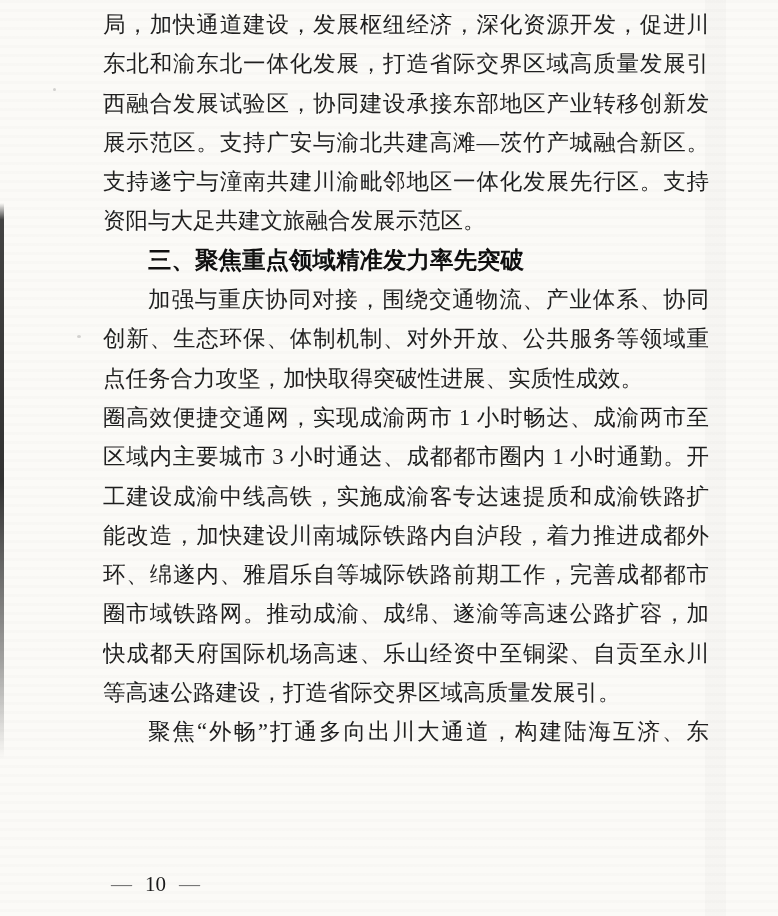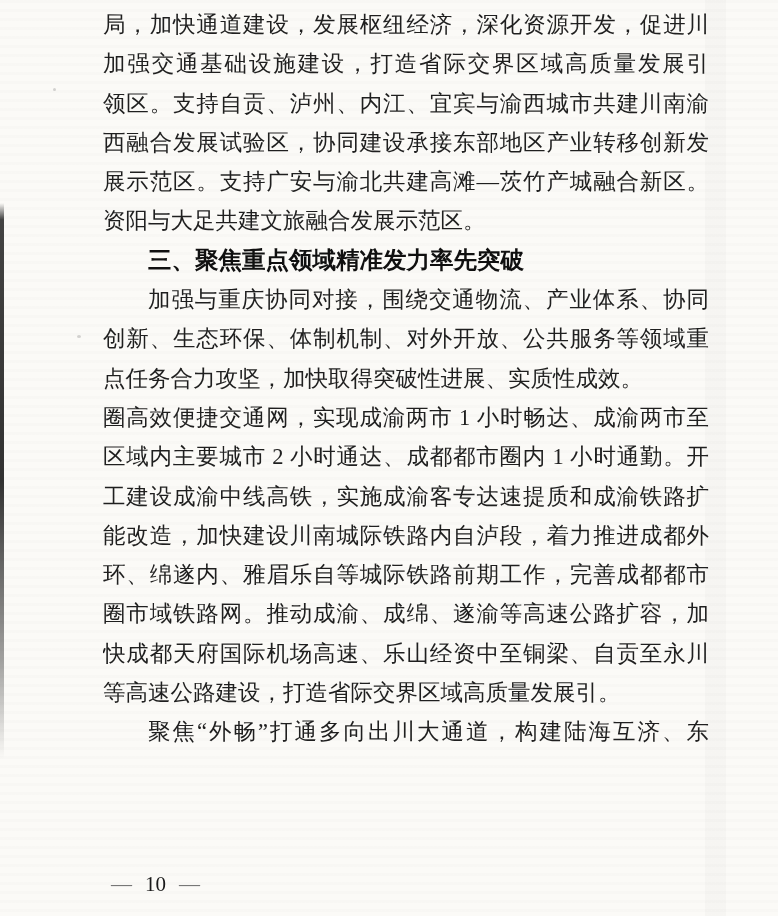--- a/index.html
+++ b/index.html
@@ -56,31 +56,31 @@
 <body>
 
 <div class="page">
 
   <div class="edge-strip"></div>
   <div class="speck s1"></div>
   <div class="speck s2"></div>
 
   <div class="text-block">
     <div class="ln just">局，加快通道建设，发展枢纽经济，深化资源开发，促进川</div>
-    <div class="ln just">加强交通基础设施建设，打造省际交界区域高质量发展引</div>
-    <div class="ln just">领区。支持自贡、泸州、内江、宜宾与渝西城市共建川南渝</div>
+    <div class="ln just">东北和渝东北一体化发展，打造省际交界区域高质量发展引</div>
     <div class="ln just">西融合发展试验区，协同建设承接东部地区产业转移创新发</div>
     <div class="ln just">展示范区。支持广安与渝北共建高滩—茨竹产城融合新区。</div>
+    <div class="ln just">支持遂宁与潼南共建川渝毗邻地区一体化发展先行区。支持</div>
     <div class="ln end">资阳与大足共建文旅融合发展示范区。</div>
     <div class="ln heading ind">三、聚焦重点领域精准发力率先突破</div>
     <div class="ln just ind">加强与重庆协同对接，围绕交通物流、产业体系、协同</div>
     <div class="ln just">创新、生态环保、体制机制、对外开放、公共服务等领域重</div>
     <div class="ln end">点任务合力攻坚，加快取得突破性进展、实质性成效。</div>
     <div class="ln just">圈高效便捷交通网，实现成渝两市 1 小时畅达、成渝两市至</div>
-    <div class="ln just">区域内主要城市 2 小时通达、成都都市圈内 1 小时通勤。开</div>
+    <div class="ln just">区域内主要城市 3 小时通达、成都都市圈内 1 小时通勤。开</div>
     <div class="ln just">工建设成渝中线高铁，实施成渝客专达速提质和成渝铁路扩</div>
     <div class="ln just">能改造，加快建设川南城际铁路内自泸段，着力推进成都外</div>
     <div class="ln just">环、绵遂内、雅眉乐自等城际铁路前期工作，完善成都都市</div>
     <div class="ln just">圈市域铁路网。推动成渝、成绵、遂渝等高速公路扩容，加</div>
     <div class="ln just">快成都天府国际机场高速、乐山经资中至铜梁、自贡至永川</div>
     <div class="ln end">等高速公路建设，打造省际交界区域高质量发展引。</div>
     <div class="ln just ind">聚焦“外畅”打通多向出川大通道，构建陆海互济、东</div>
   </div>
 
   <div class="footer">

